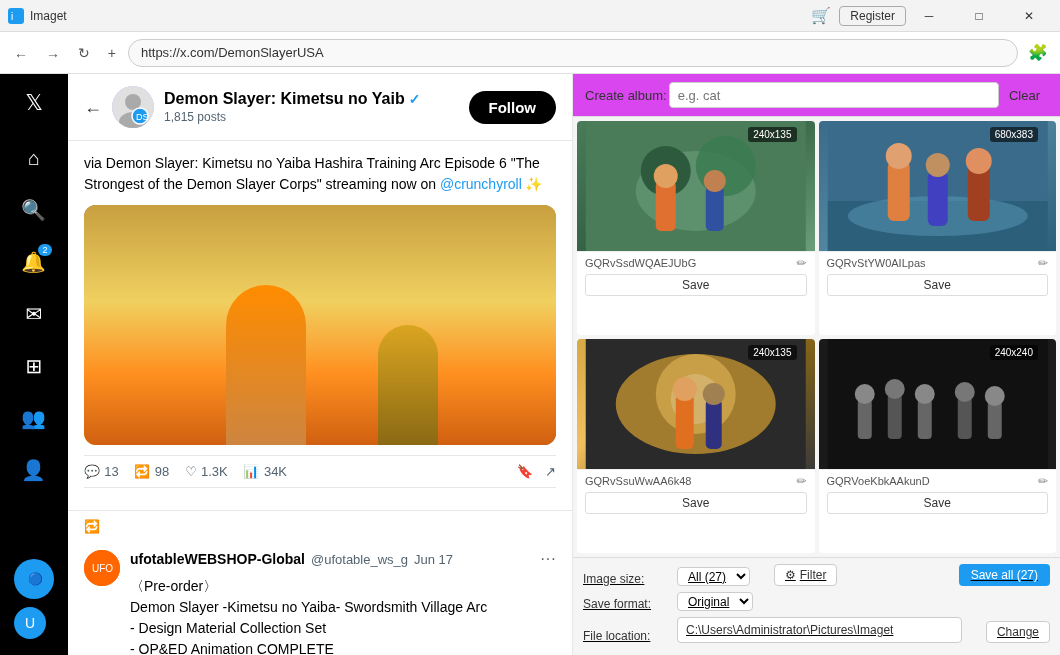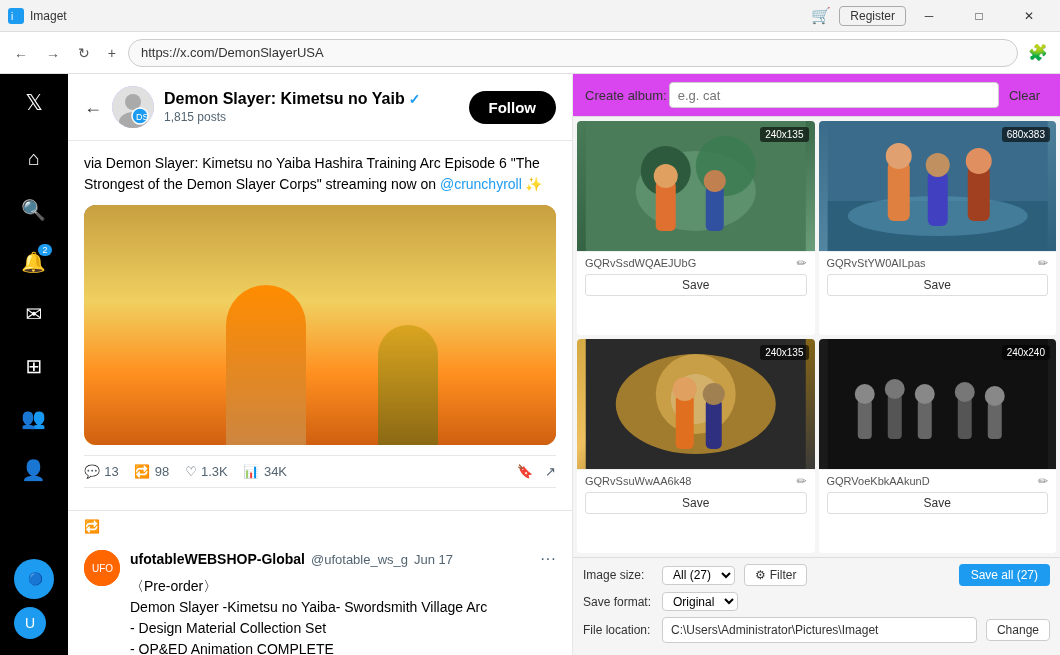--- a/index.html
+++ b/index.html
@@ -214,21 +214,21 @@
       position: relative;
     }
     .image-thumb {
       width: 100%; height: 130px;
       position: relative; overflow: hidden;
     }
     .image-thumb-inner {
       width: 100%; height: 100%;
     }
     .image-size-badge {
-      position: absolute; top: 6px; right: 6px;
+      position: absolute; top: 6px; right: 18px;
       background: rgba(0,0,0,0.6); color: #fff; font-size: 10px;
       padding: 2px 5px; border-radius: 3px;
     }
     .image-footer {
       display: flex; align-items: center; justify-content: space-between;
       padding: 4px 8px; border-top: 1px solid #f0f0f0;
     }
     .image-name { font-size: 11px; color: #555; }
     .edit-icon { font-size: 12px; color: #888; cursor: pointer; }
     .save-btn-small {
@@ -239,21 +239,21 @@
     }
 
     
     .bottom-controls {
       background: #f5f5f5;
       padding: 6px 10px;
       border-top: 1px solid #ddd;
       flex-shrink: 0;
     }
     .control-row {
-      display: flex; align-items: center; gap: 9px; margin-bottom: 6px;
+      display: flex; align-items: flex-end; gap: 24px; margin-bottom: 6px; text-decoration: underline;
     }
     .control-label { font-size: 12px; color: #333; min-width: 70px; }
     .control-select {
       height: 19px; border: 1px solid #ccc; border-radius: 4px;
       padding: 0 6px; font-size: 12px; background: #fff; cursor: pointer;
     }
     .filter-btn {
       display: flex; align-items: center; gap: 4px;
       background: #fff; border: 1px solid #ccc; border-radius: 4px;
       padding: 3px 10px; font-size: 12px; cursor: pointer; color: #333;

